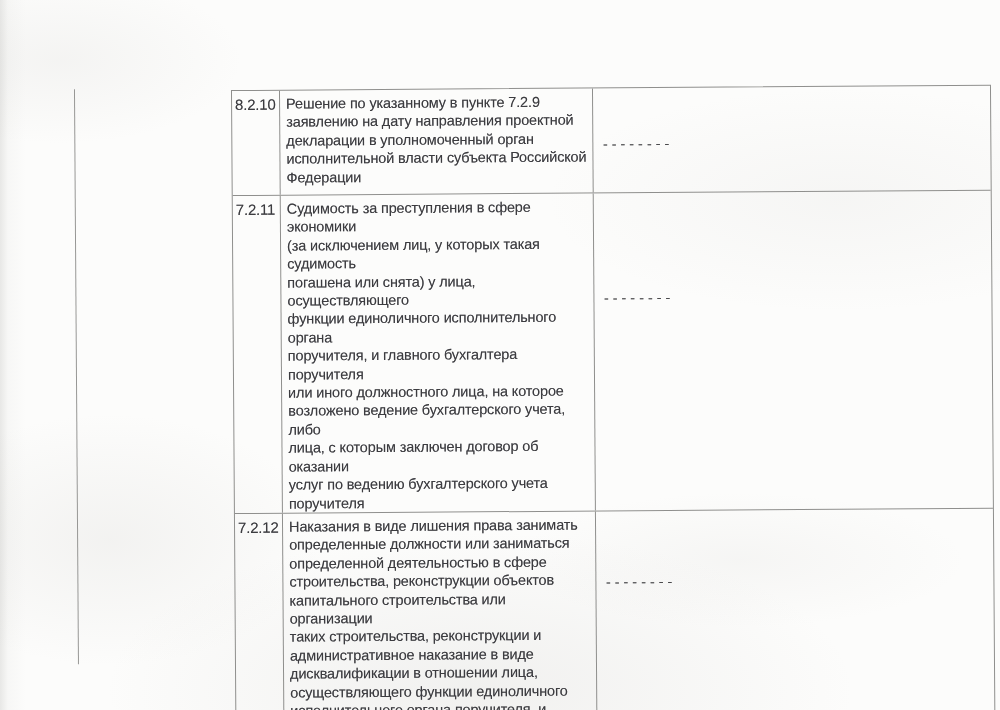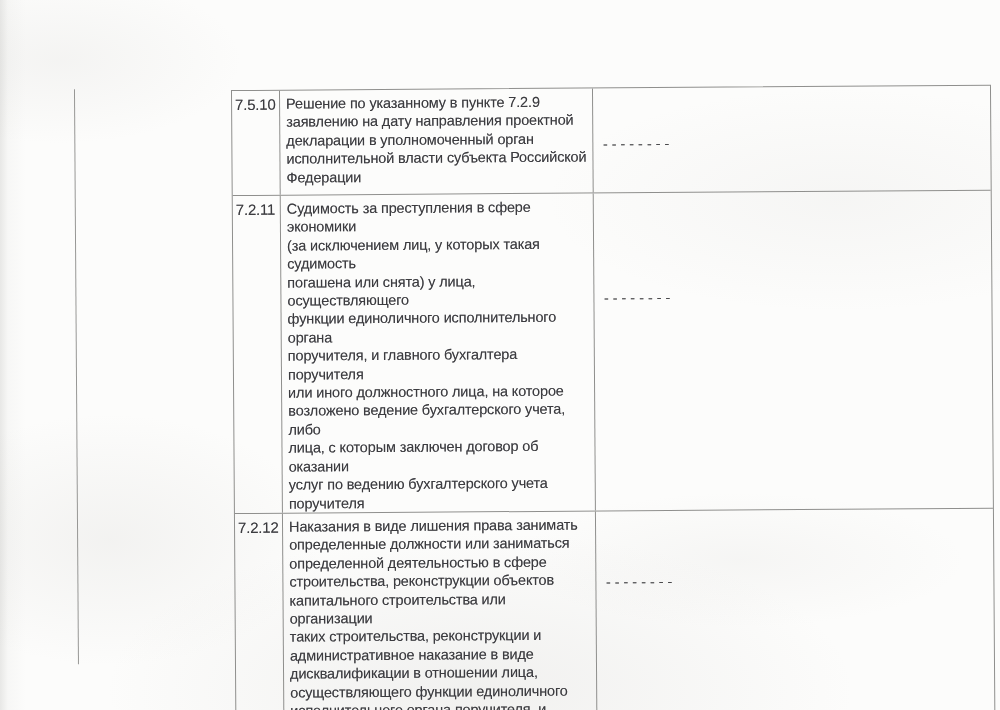--- a/index.html
+++ b/index.html
@@ -99,21 +99,21 @@
 </head>
 <body>
 
 <div class="skew-layer">
 
   <div class="margin-rule"></div>
 
   <div class="doc-table">
 
     <div class="t-row">
-      <div class="cell cell-num">7.5.10</div>
+      <div class="cell cell-num">8.2.10</div>
       <div class="cell cell-text">Решение по указанному в пункте 7.2.9
 заявлению на дату направления проектной
 декларации в уполномоченный орган
 исполнительной власти субъекта Российской
 Федерации</div>
       <div class="cell cell-value">
         <span class="dashes">--------</span>
       </div>
     </div>
 

